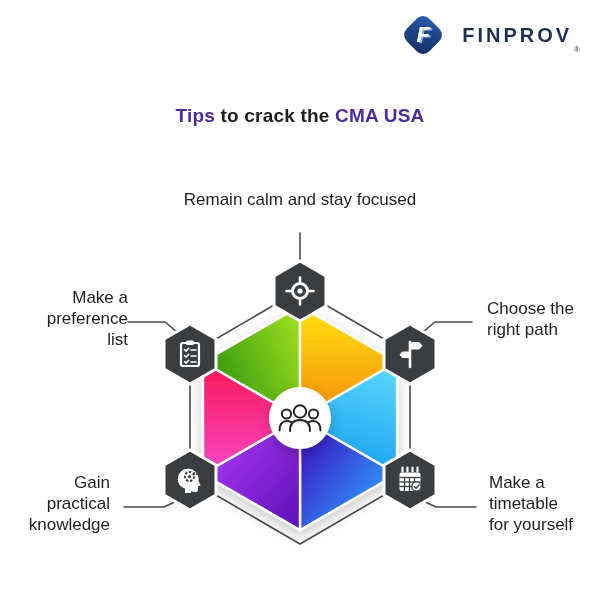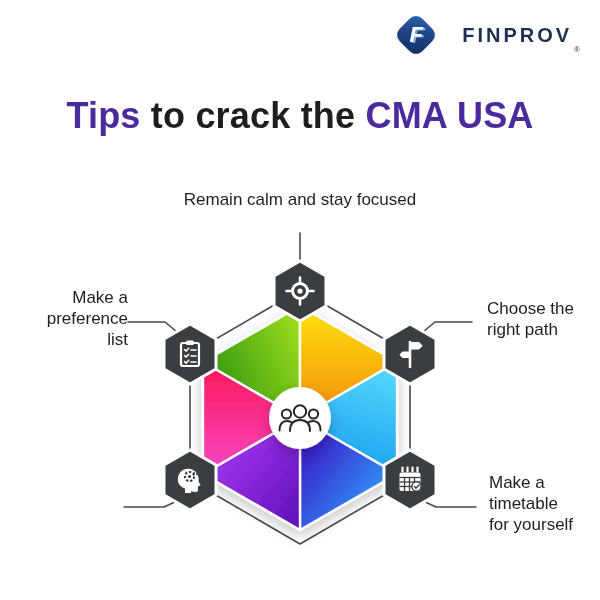--- a/index.html
+++ b/index.html
@@ -15,27 +15,27 @@
     transform:rotate(45deg);
     background:linear-gradient(150deg,#2e63b0 0%,#1e4489 45%,#152f62 100%);
   }
   .logo-f{
     position:absolute;left:0;top:0;width:46px;height:46px;
     display:flex;align-items:center;justify-content:center;
     color:#ffffff;font-weight:700;font-style:italic;font-size:22px;
     text-shadow:2px 1px 0 #7fb2de;
   }
   .logo-text{
-    margin-left:23px;font-weight:700;font-size:20px;letter-spacing:3px;color:#1d2f52;
+    margin-left:16px;font-weight:700;font-size:20px;letter-spacing:3px;color:#1d2f52;
   }
   .logo-reg{font-size:8px;color:#1d2f52;align-self:flex-end;margin:0 0 4px 2px;}
   
   .title{
     position:absolute;top:99px;left:0;width:100%;text-align:center;
-    font-size:36px;line-height:34px;font-weight:800;letter-spacing:.2px;
+    font-size:19px;line-height:34px;font-weight:800;letter-spacing:.2px;
   }
   .t-accent{color:#4b2a9d;}
   .t-dark{color:#1e1e1e;font-weight:600;}
   
   .lbl{
     position:absolute;font-size:17px;line-height:21px;font-weight:500;
     color:#1f1f1f;white-space:pre-line;
   }
   .lbl-top{left:0;right:0;top:189px;text-align:center;}
   .lbl-left{right:472px;top:287px;text-align:right;}
@@ -62,20 +62,23 @@
   <div class="title">
     <span class="t-accent">Tips</span><span class="t-dark"> to crack the </span><span class="t-accent">CMA USA</span><br>
   </div>
 
   <div class="lbl lbl-right">Choose the
 right path</div>
   <div class="lbl lbl-top">Remain calm and stay focused</div>
   <div class="lbl lbl-br">Make a
 timetable
 for yourself</div>
+  <div class="lbl lbl-bl">Gain
+practical
+knowledge</div>
   <div class="lbl lbl-left">Make a
 preference
 list</div>
 
   <svg class="diagram" viewBox="0 0 600 600" xmlns="http://www.w3.org/2000/svg">
     <defs>
       <filter id="soft" x="-40%" y="-40%" width="180%" height="180%">
         <feDropShadow dx="0" dy="5" stdDeviation="7" flood-color="#000" flood-opacity="0.22"></feDropShadow>
       </filter>
       <linearGradient id="g-green" gradientUnits="userSpaceOnUse" x1="203" y1="372" x2="300" y2="330">

